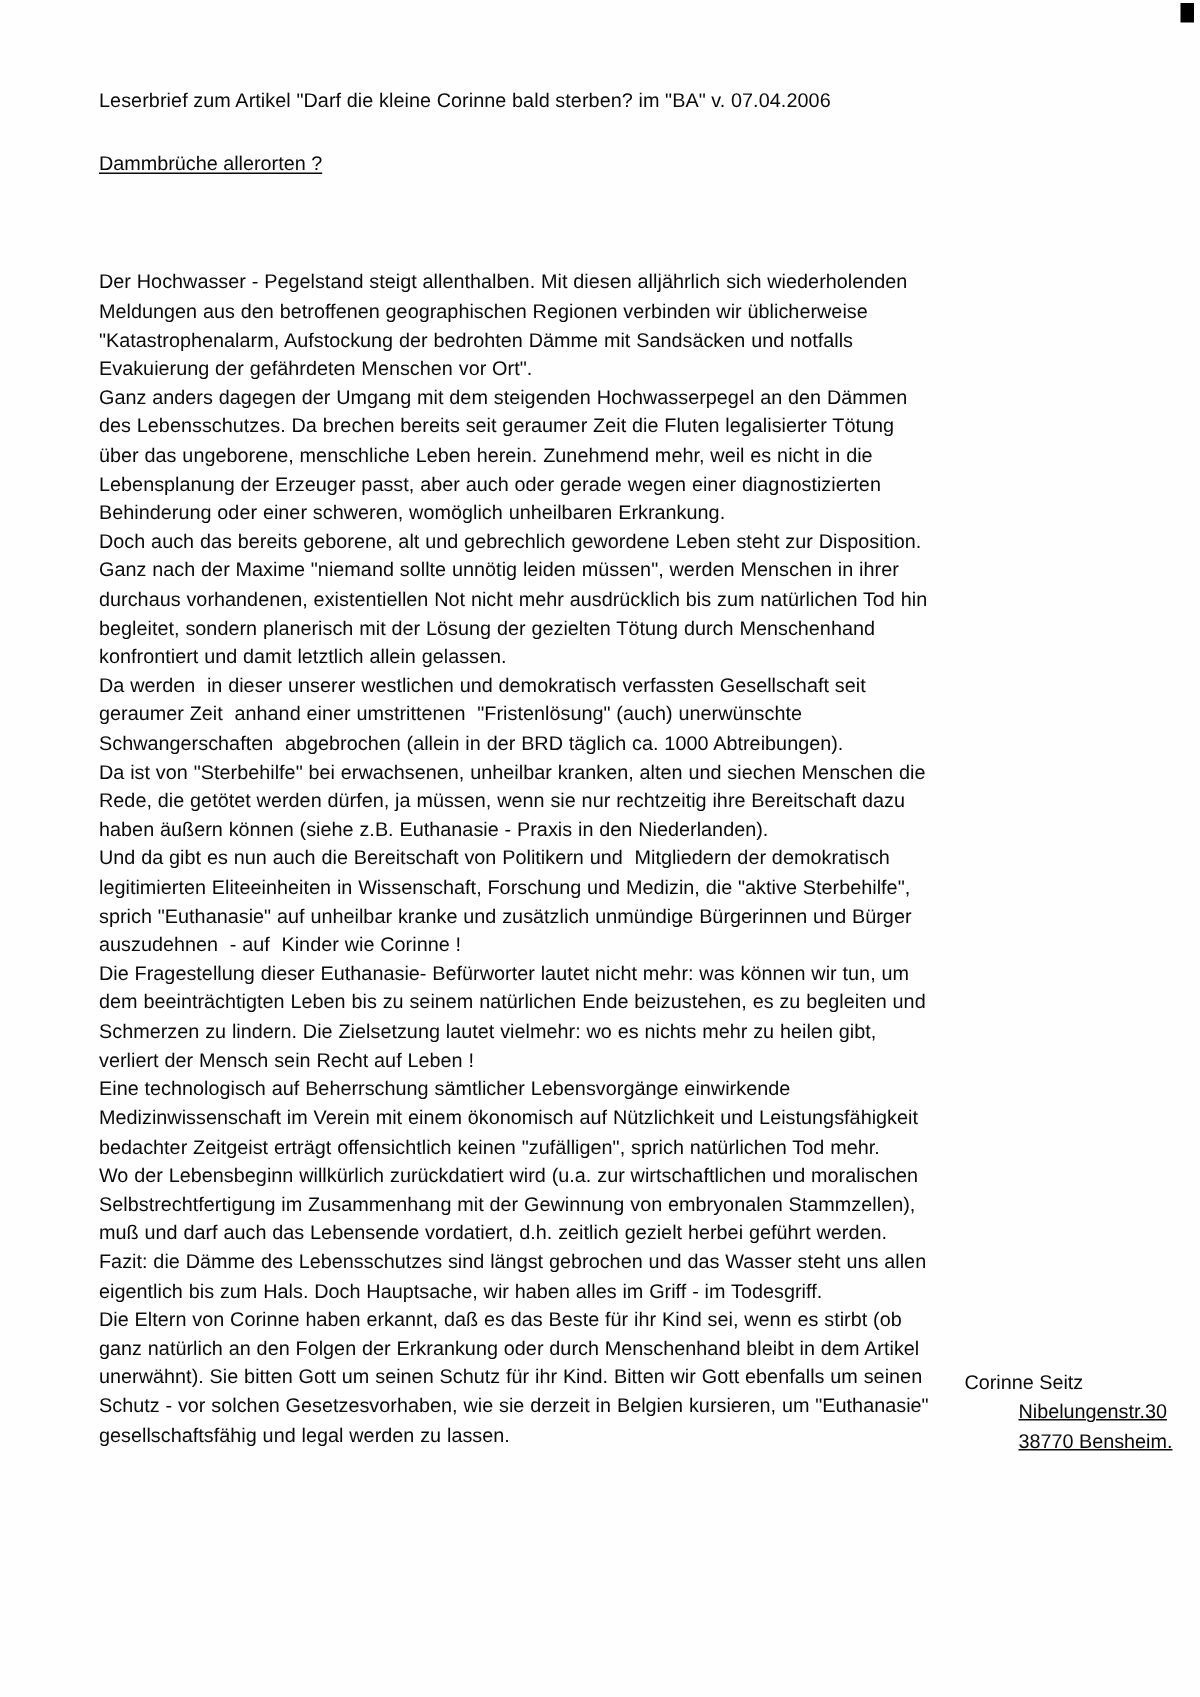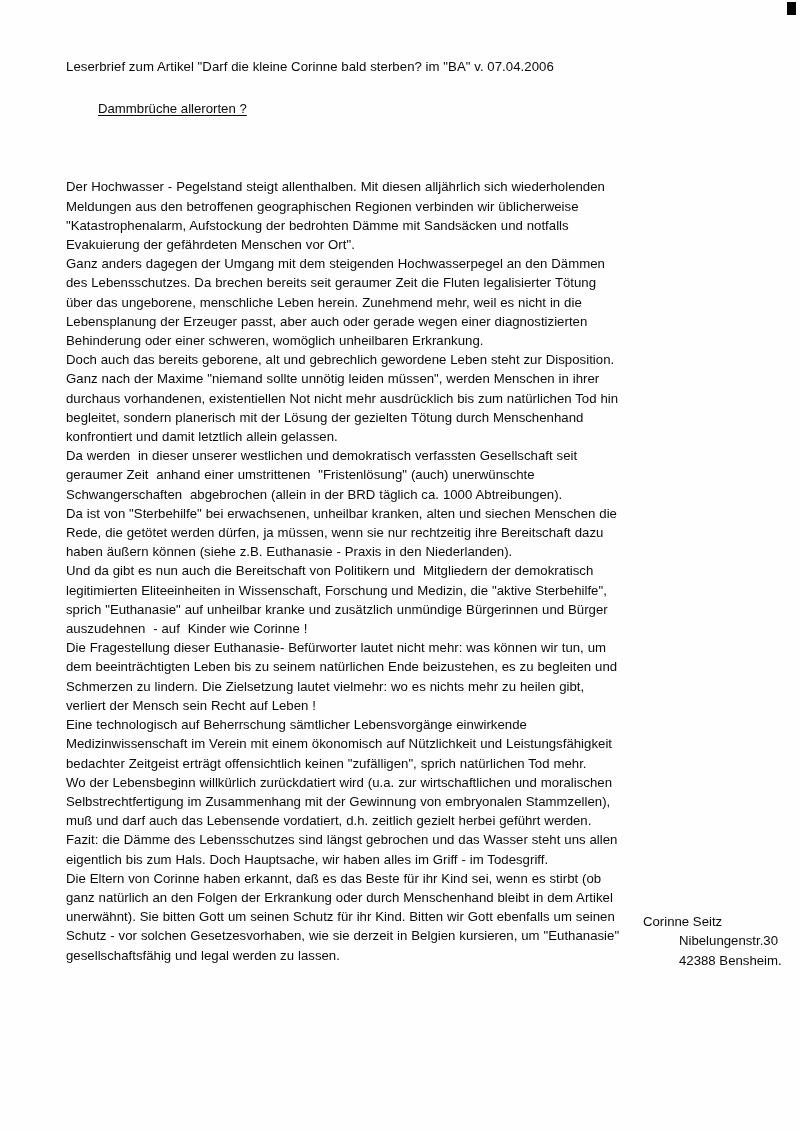--- a/index.html
+++ b/index.html
@@ -44,21 +44,20 @@
     letter-spacing: 0.05px;
     white-space: nowrap;
   }
   .doc-subject {
     margin-top: 25px;
     font-size: 13.2px;
     line-height: 17px;
     text-decoration: underline;
     text-underline-offset: 2px;
     display: inline-block;
-    margin-left: 32px;
   }
   .subject-wrap {
     margin-top: 0;
   }
   .body-text {
     margin-top: 22px;
     font-size: 13.2px;
     line-height: 19.2px;
     letter-spacing: 0.02px;
     white-space: pre-wrap;
@@ -83,20 +82,21 @@
   }
   .sig-gez {
     display: inline-block;
     width: 516px;
     text-align: left;
     padding-left: 516px;
     box-sizing: border-box;
   }
   .sig-line {
     padding-left: 613px;
+    text-decoration: underline;
   }
   .sig-first {
     padding-left: 577px;
   }
 </style>
 </head>
 <body>
 
 <div class="page">
 
@@ -152,16 +152,16 @@
 unerwähnt). Sie bitten Gott um seinen Schutz für ihr Kind. Bitten wir Gott ebenfalls um seinen
 Schutz - vor solchen Gesetzesvorhaben, wie sie derzeit in Belgien kursieren, um "Euthanasie"
 gesellschaftsfähig und legal werden zu lassen.</p>
     </div>
 
   </div>
 
   <div class="signature">
     <span class="sig-row sig-first">Corinne Seitz</span>
     <span class="sig-row sig-line">Nibelungenstr.30</span>
-    <span class="sig-row sig-line">42388 Bensheim.</span>
+    <span class="sig-row sig-line">38770 Bensheim.</span>
   </div>
 
 </div>
 
 </body></html>

